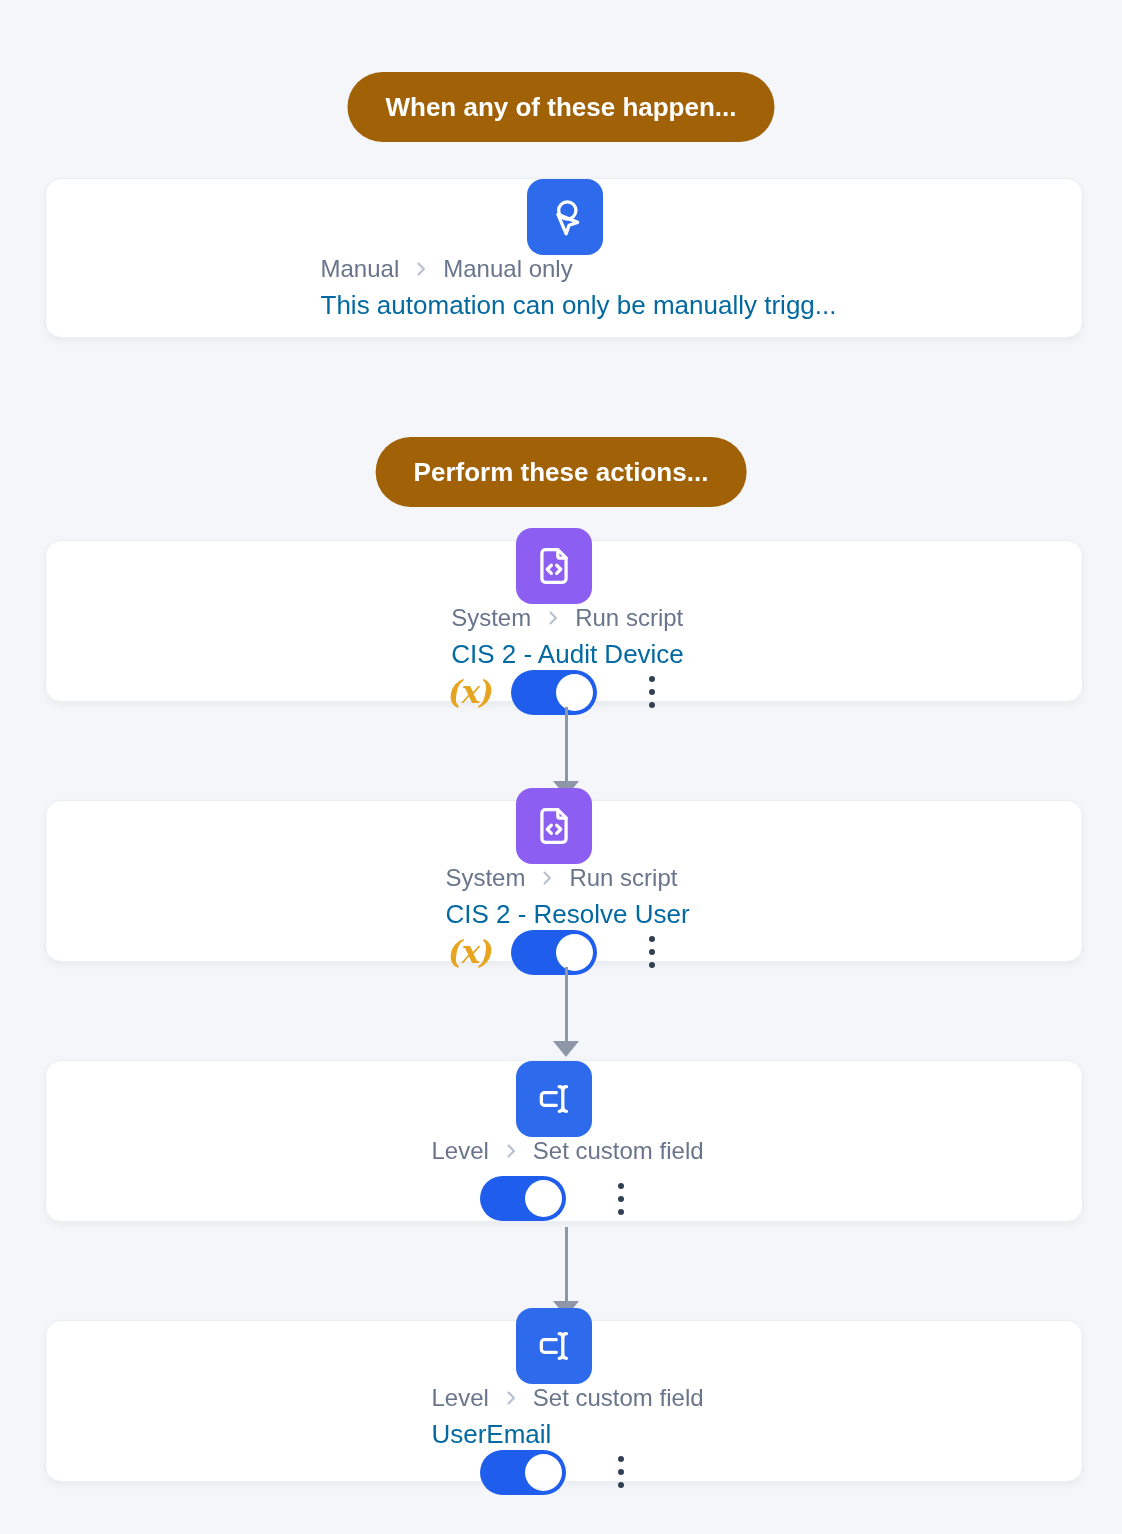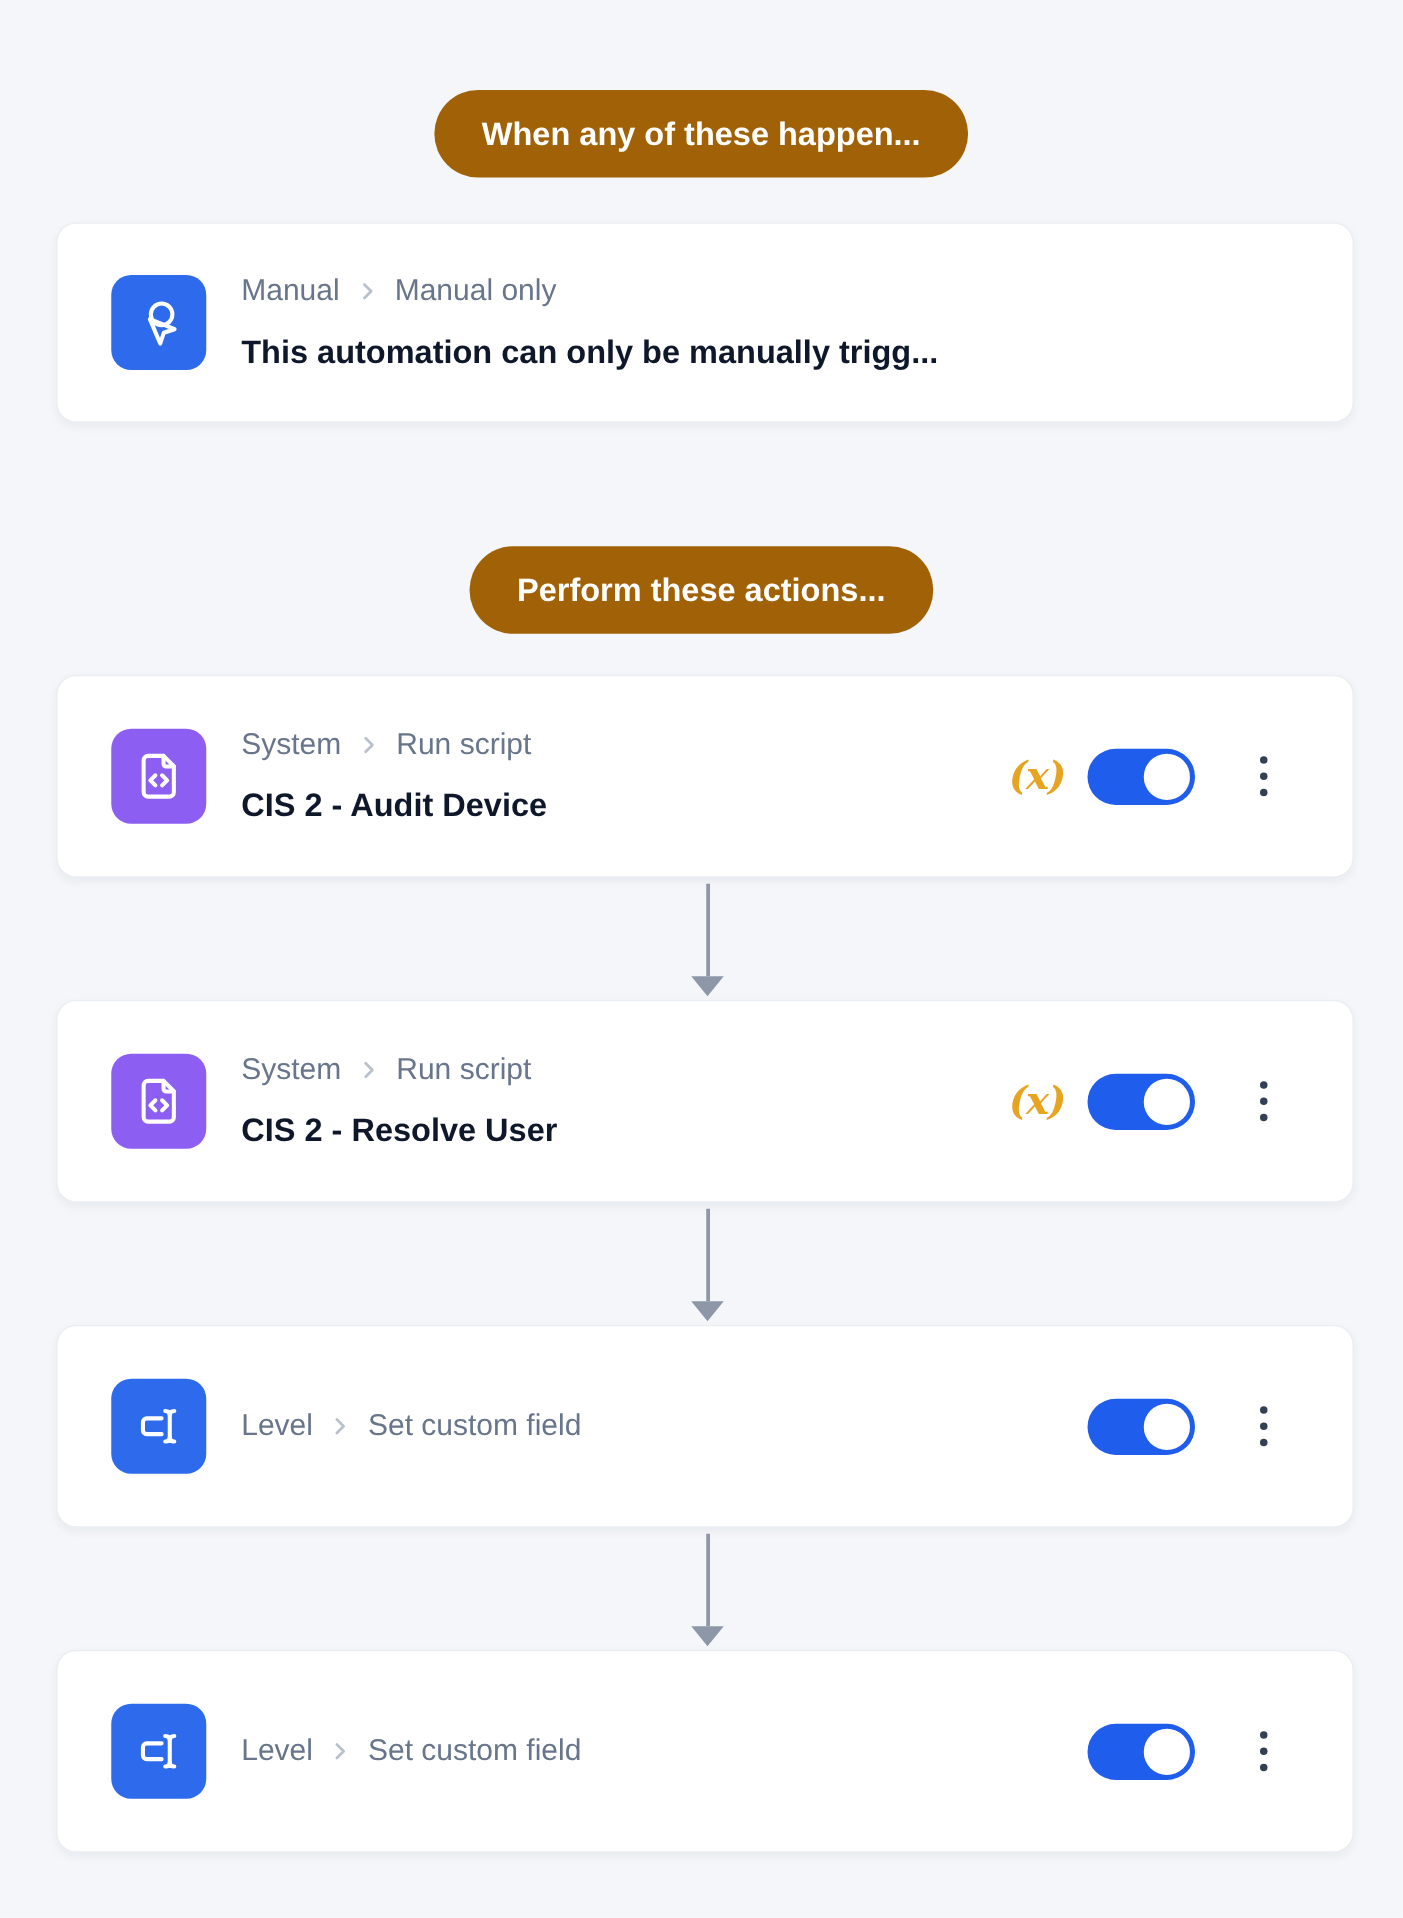--- a/index.html
+++ b/index.html
@@ -8,32 +8,32 @@
 
   
   .pill{position:absolute;left:50%;transform:translateX(-50%);height:70px;line-height:70px;
         padding:0 38px;border-radius:35px;background:#a16207;color:#ffffff;
         font-size:26px;font-weight:600;white-space:nowrap;}
 
   
   .card{position:absolute;left:45px;width:1038px;background:#ffffff;border:1px solid #eaedf2;
         border-radius:16px;box-shadow:0 3px 8px rgba(20,30,50,0.05);
         display:flex;align-items:center;box-sizing:border-box;
-        padding-left:43px;padding-right:64px;}
+        padding-left:43px;padding-right:64px;flex-direction:column;}
   .trigger-card{top:178px;height:160px;padding-right:42px;}
   .action-card{height:162px;justify-content:center;}
 
   .badge-icon{width:76px;height:76px;border-radius:16px;flex:0 0 auto;
         display:flex;align-items:center;justify-content:center;}
   .badge-icon svg{width:46px;height:46px;}
 
   .card-text{margin-left:28px;min-width:0;flex:1 1 auto;}
   .crumbs{display:flex;align-items:center;font-size:24px;color:#68758b;white-space:nowrap;}
   .crumb-sep{display:inline-flex;margin:0 12px;}
-  .card-title{margin-top:19px;font-size:26px;font-weight:700;color:#0f172a;
+  .card-title{margin-top:7px;font-size:26px;font-weight:400;color:#0369a1;
         white-space:nowrap;overflow:hidden;}
 
   
   .add-device-btn{flex:0 0 auto;height:76px;padding:0 30px;background:#ffffff;
         border:2px solid #d6dbe4;border-radius:10px;display:flex;align-items:center;gap:14px;
         font-size:25px;font-weight:600;color:#2b3749;cursor:pointer;}
 
   
   .controls{flex:0 0 auto;display:flex;align-items:center;}
   .var-badge{font-family:"DejaVu Serif",serif;font-style:italic;font-weight:700;
@@ -210,20 +210,21 @@
     <div class="card-text">
       <div class="crumbs">
         <span>Level</span>
         <span class="crumb-sep">
           <svg width="20" height="20" viewBox="0 0 24 24" fill="none" stroke="#b9c1cd" stroke-width="2.6" stroke-linecap="round" stroke-linejoin="round">
               <path d="M9 5.5l6.5 6.5L9 18.5"></path>
             </svg>
         </span>
         <span>Set custom field</span>
       </div>
+      <div class="card-title">UserEmail</div>
     </div>
     <div class="controls">
       <div class="toggle">
           <div class="knob"></div>
         </div>
       <div class="kebab">
         <div class="dot"></div>
           <div class="dot"></div>
           <div class="dot"></div>
       </div>

